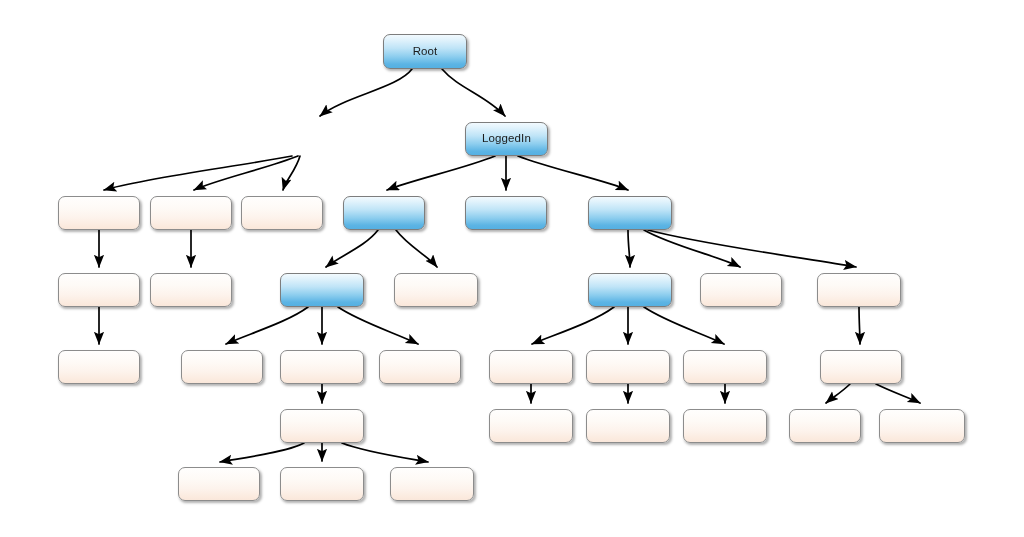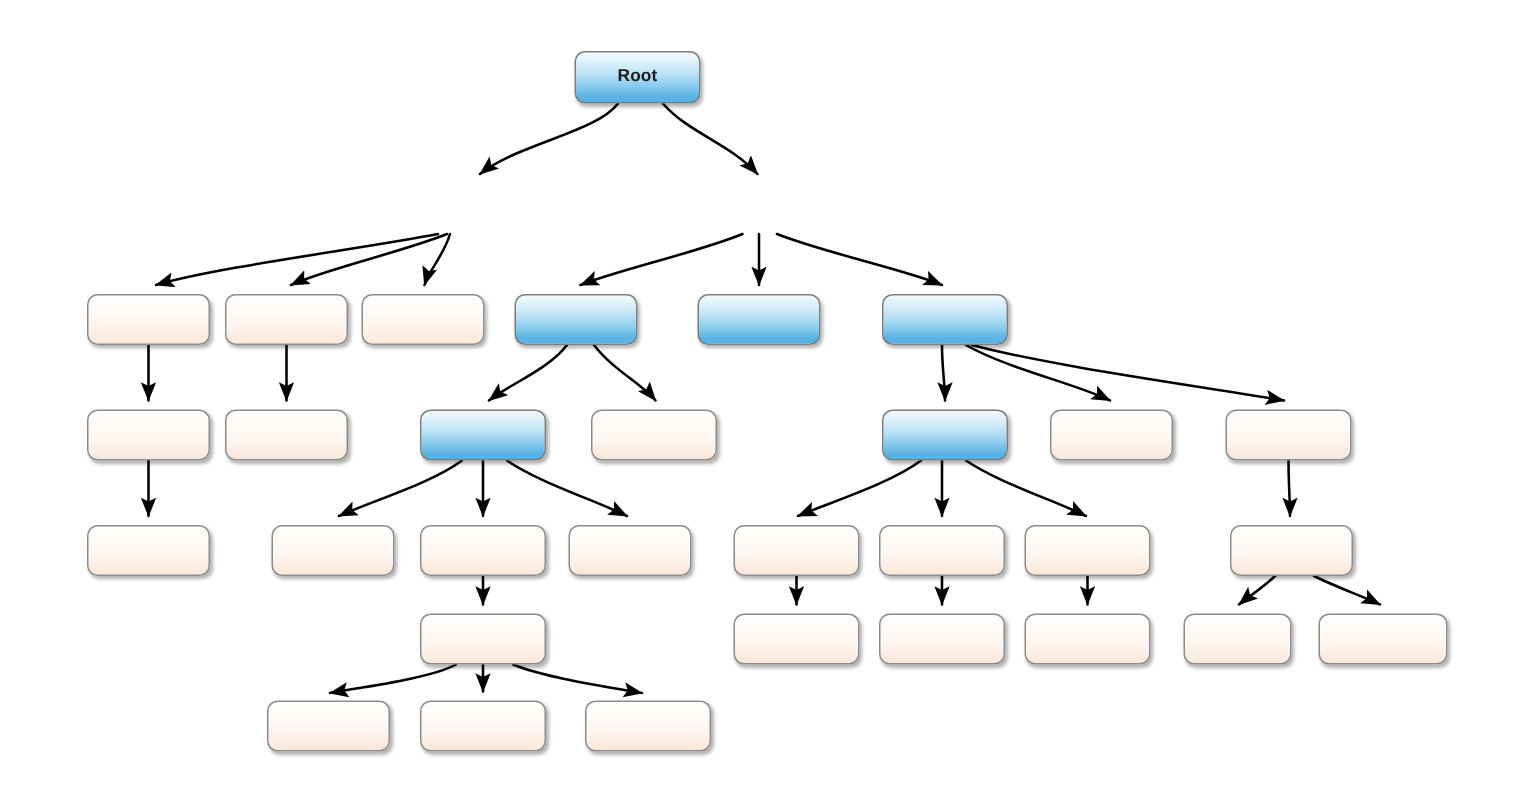--- a/index.html
+++ b/index.html
@@ -58,21 +58,21 @@
     background: linear-gradient(to bottom,
         #fffefd 0%,
         #fefaf6 35%,
         #fdf3ec 65%,
         #fbeade 92%,
         #fae7da 100%);
     border-color: #8c8c8c;
   }
   .node-label {
     font-size: 11.5px;
-    font-weight: bold;
+    font-weight: normal;
     color: #1b1b1b;
     letter-spacing: 0.1px;
     line-height: 1;
     white-space: nowrap;
     user-select: none;
   }
 </style>
 </head>
 <body>
 
@@ -117,20 +117,23 @@
         <path d="M 304 443 C 288 452 242 458 220 462" fill="none" stroke="#000000" stroke-width="1.7" stroke-linecap="round" marker-end="url(#arrowhead)"></path>
         <path d="M 322 443 C 322 452 322 456 322 461" fill="none" stroke="#000000" stroke-width="1.7" stroke-linecap="round" marker-end="url(#arrowhead)"></path>
         <path d="M 342 443 C 364 452 406 458 428 462" fill="none" stroke="#000000" stroke-width="1.7" stroke-linecap="round" marker-end="url(#arrowhead)"></path>
       </g>
   </svg>
 
   <div id="node-layer">
       <div class="node blue" style="left: 383px; top: 34px; width: 84px; height: 35px;">
         <span class="node-label">Root</span>
       </div>
+      <div class="node blue" style="left: 465px; top: 122px; width: 83px; height: 34px;">
+        <span class="node-label">LoggedIn</span>
+      </div>
       <div class="node cream" style="left: 58px; top: 196px; width: 82px; height: 34px;">
         <span class="node-label"></span>
       </div>
       <div class="node cream" style="left: 150px; top: 196px; width: 82px; height: 34px;">
         <span class="node-label"></span>
       </div>
       <div class="node cream" style="left: 241px; top: 196px; width: 82px; height: 34px;">
         <span class="node-label"></span>
       </div>
       <div class="node blue" style="left: 343px; top: 196px; width: 82px; height: 34px;">

